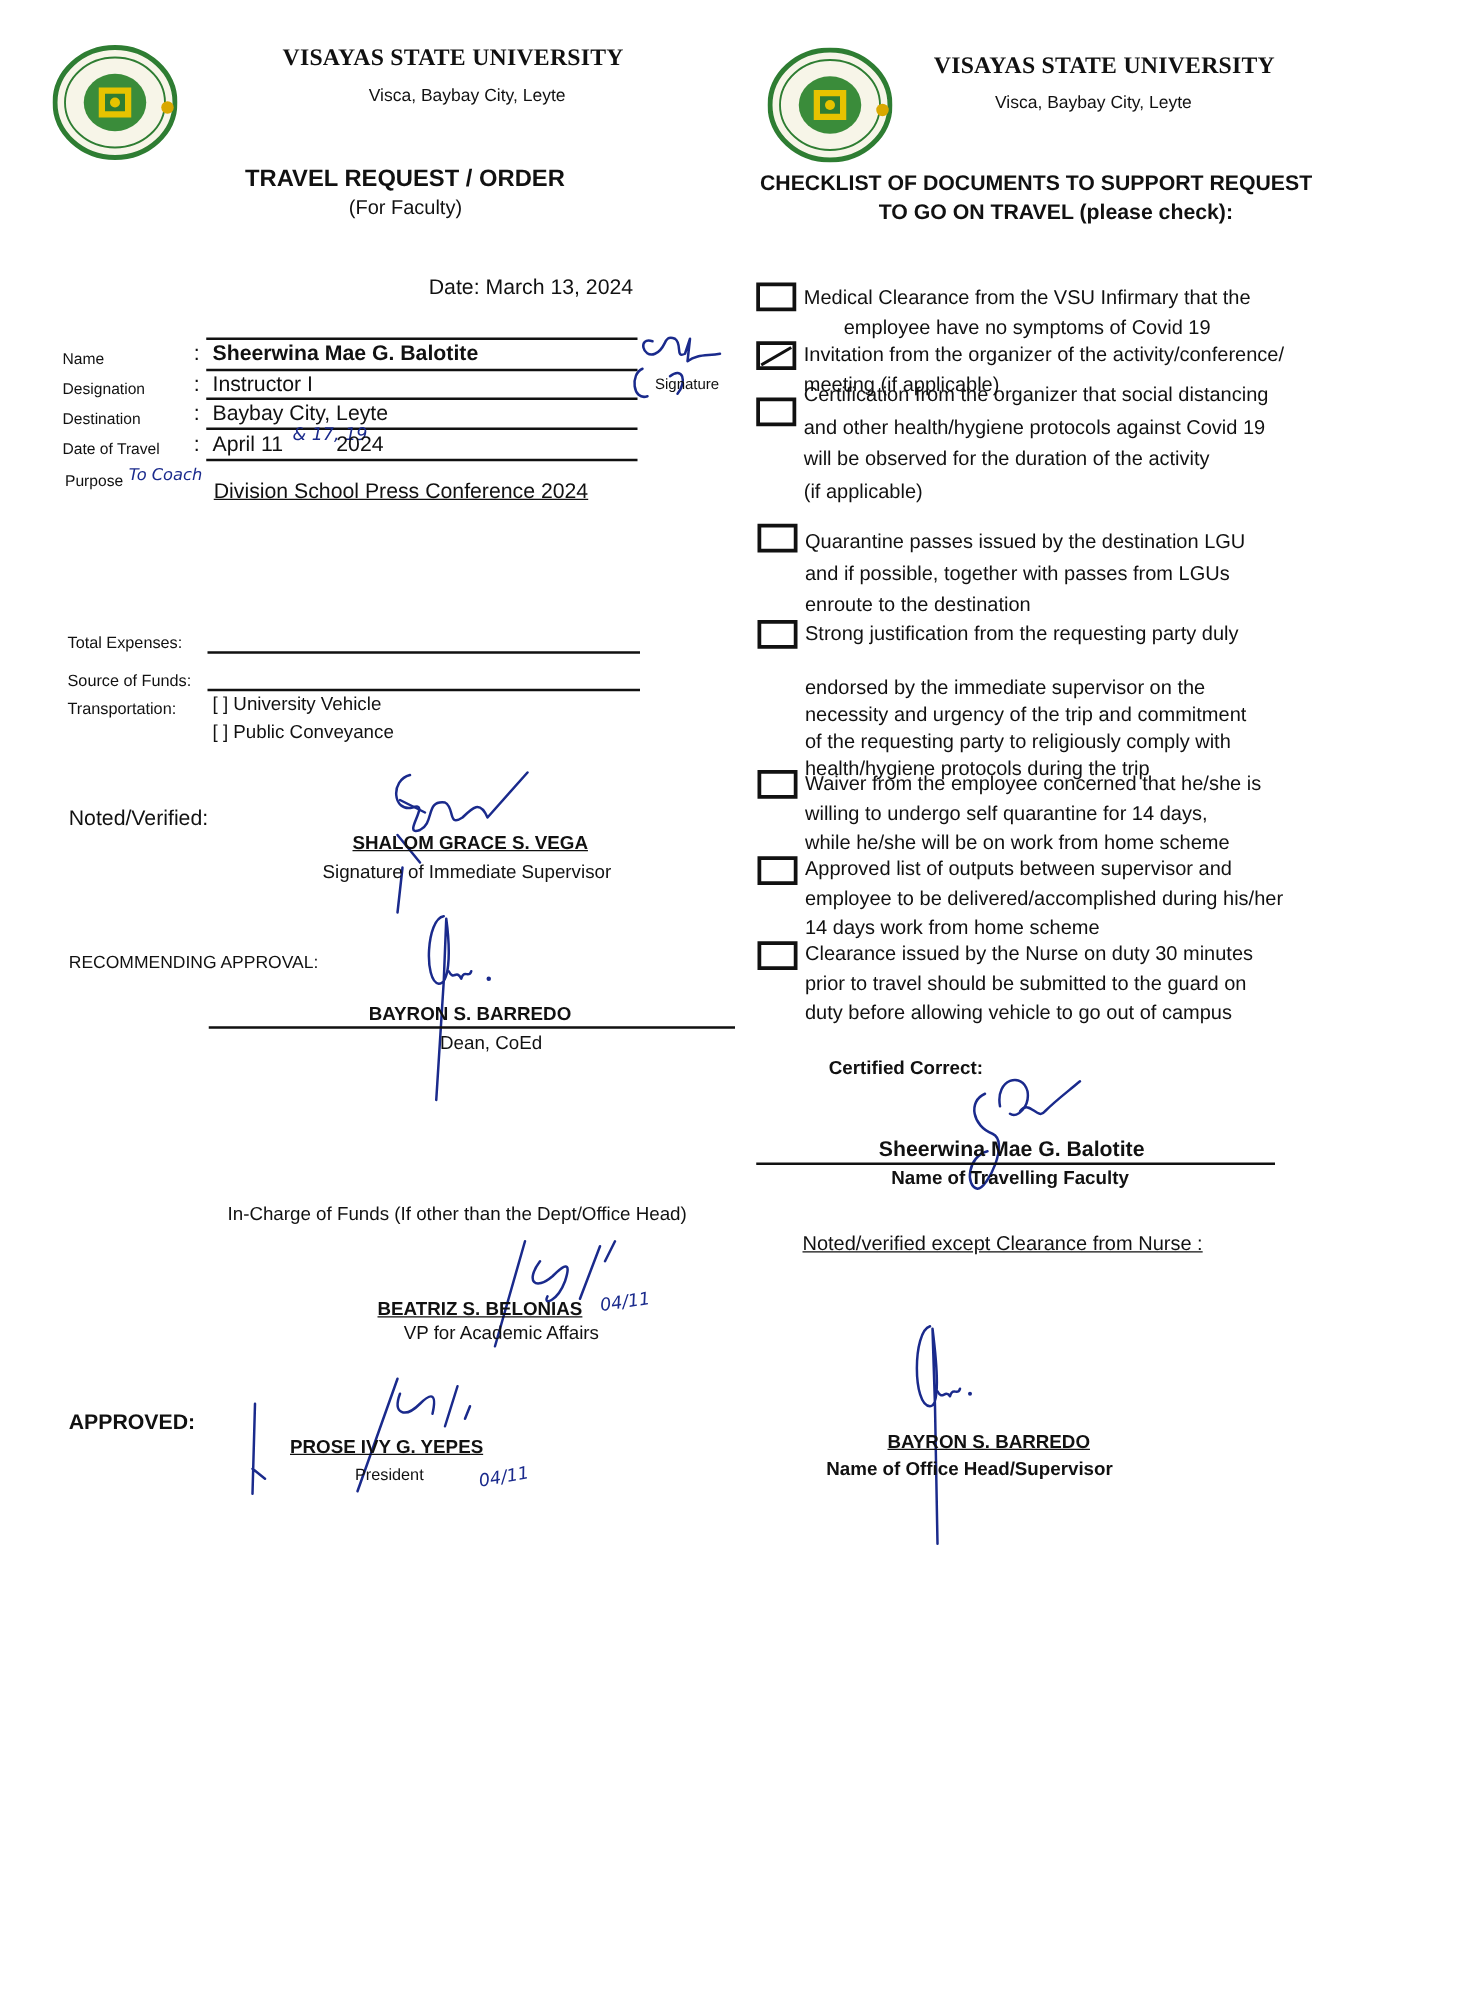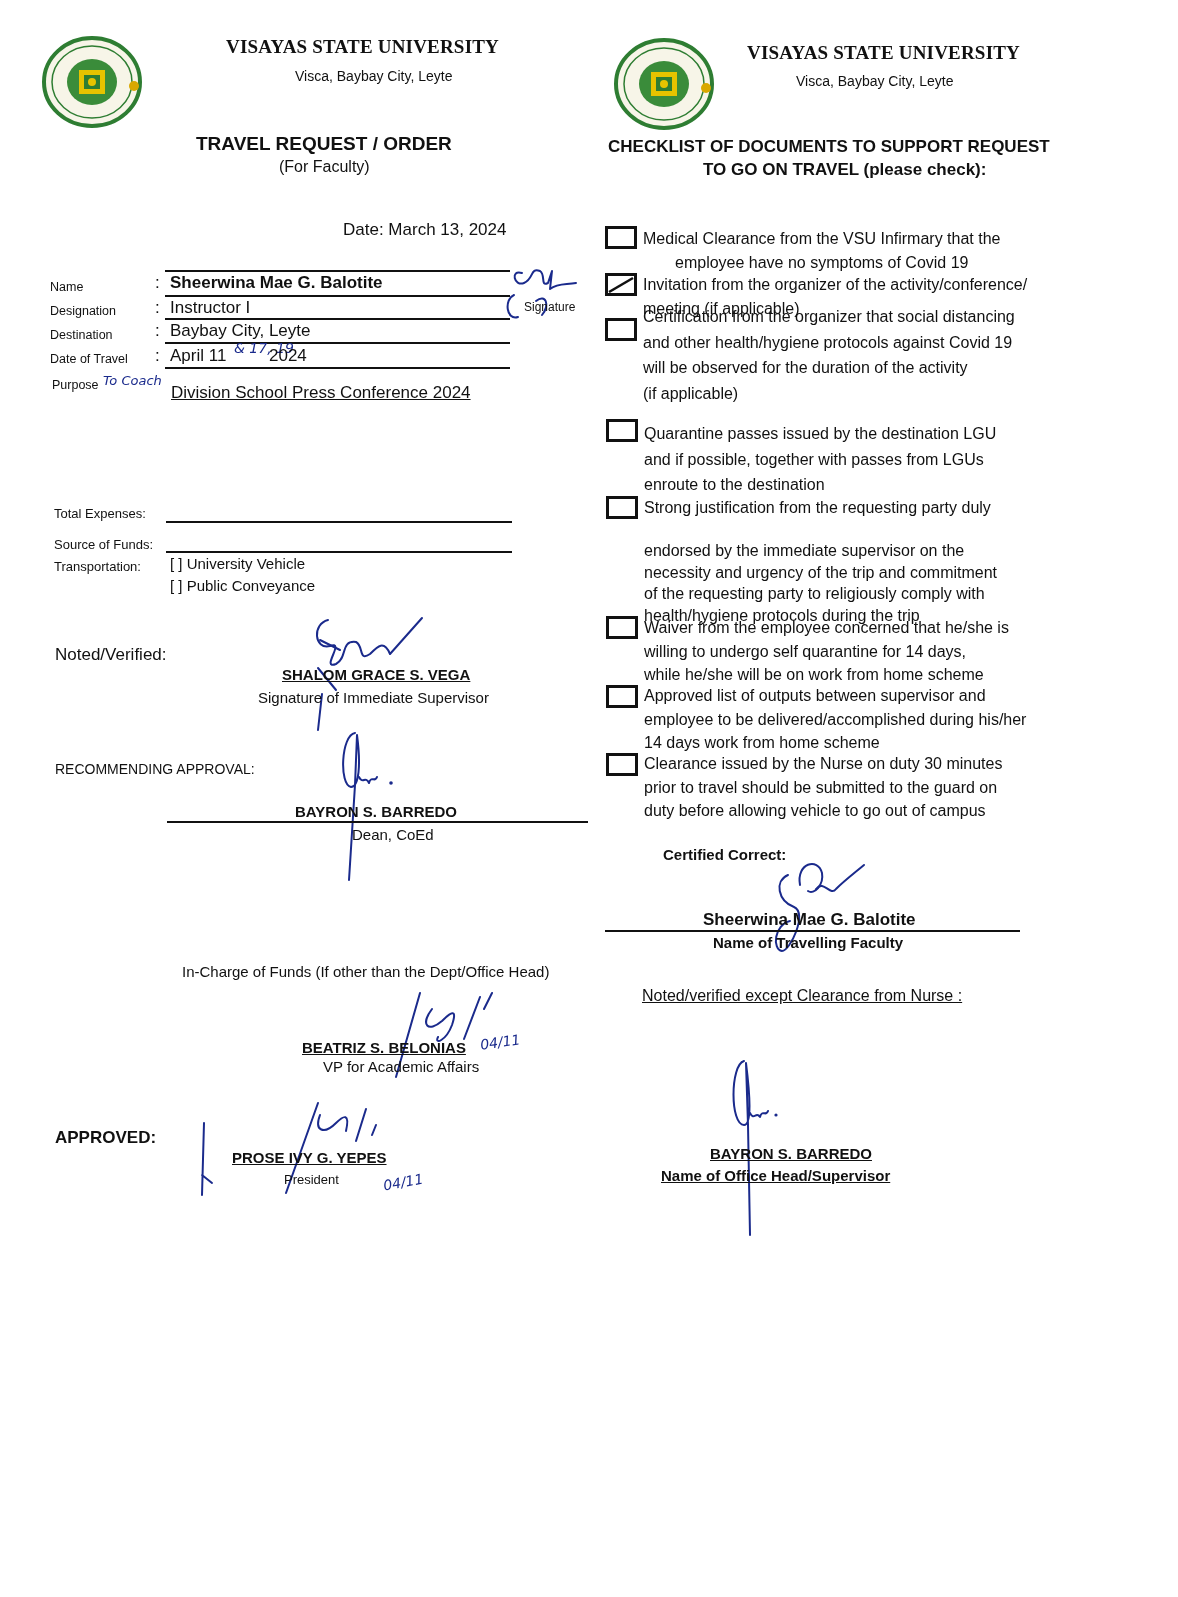--- a/index.html
+++ b/index.html
@@ -200,13 +200,13 @@
 <div class="abs bold" style="left:713px;top:934px;font-size:15px;">Name of Travelling Faculty</div>
 
 <div class="abs und" style="left:642px;top:987px;font-size:16px;">Noted/verified except Clearance from Nurse :</div>
 
 <svg class="sig" style="left:720px;top:1055px;" width="80" height="185" viewBox="0 0 80 185">
   <path d="M24 6 C10 10 10 70 24 70 C32 70 30 40 26 8 L28 70 L30 180"></path>
   <path d="M30 58 C34 66 36 56 40 62 C42 54 46 62 48 56"></path>
   <circle cx="56" cy="60" r="1.6" fill="#1a2a8c" stroke="none"></circle>
 </svg>
 <div class="abs bold und" style="left:710px;top:1145px;font-size:15px;">BAYRON S. BARREDO</div>
-<div class="abs bold" style="left:661px;top:1167px;font-size:15px;text-decoration:underline;">Name of Office Head/Supervisor</div>
+<div class="abs bold" style="left:661px;top:1167px;font-size:15px;">Name of Office Head/Supervisor</div>
 
 </body></html>

